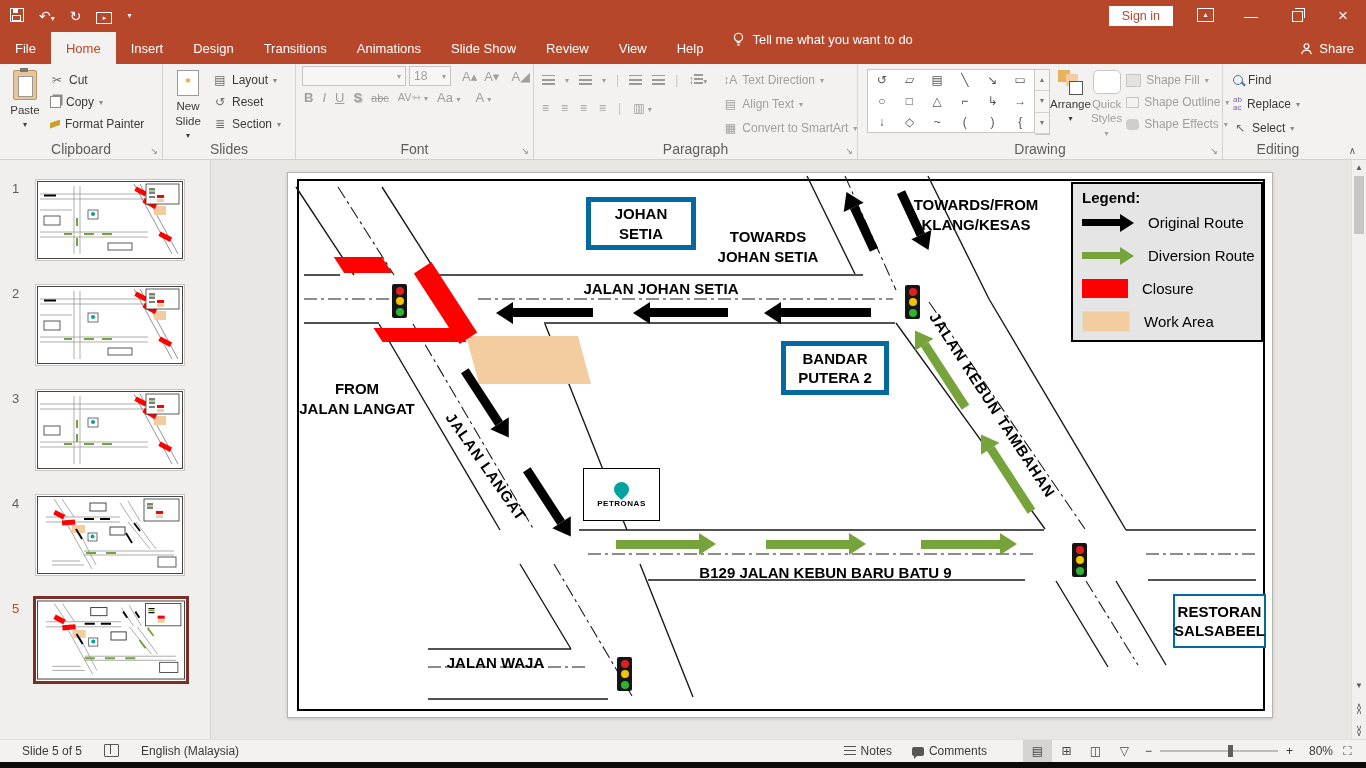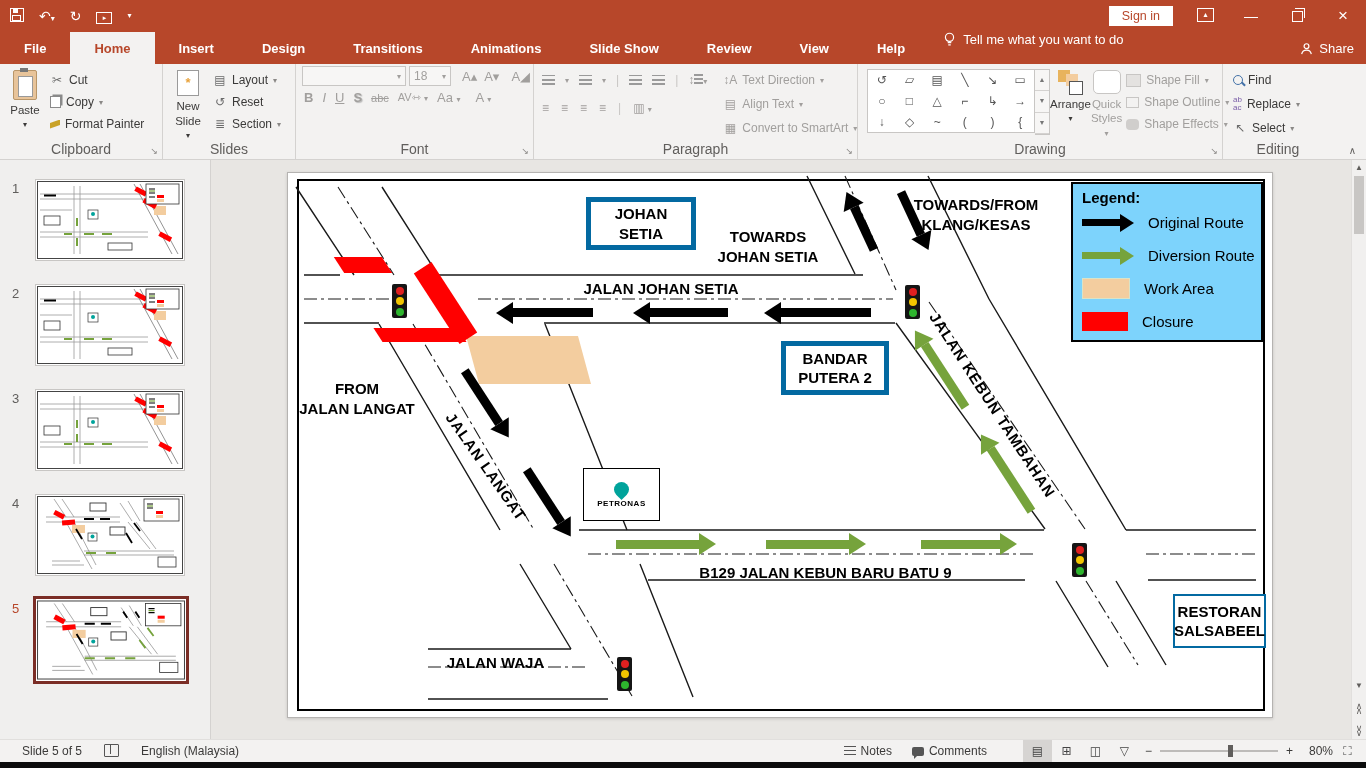--- a/index.html
+++ b/index.html
@@ -16,21 +16,21 @@
   .caret{font-size:8px;}
   .tb-title{position:absolute;left:50%;top:0;transform:translateX(-50%);height:32px;display:flex;align-items:center;font-size:12.5px;white-space:nowrap;}
   .signin{position:absolute;right:193px;top:6px;background:#fff;color:#B7472A;font-size:12.5px;padding:3px 13px;cursor:default;}
   .ribdisp{position:absolute;right:152px;top:8px;width:15px;height:12px;border:1.5px solid #fff;text-align:center;font-size:8px;line-height:11px;}
   .wc{position:absolute;right:0;top:0;height:32px;display:flex;}
   .wcb{width:46px;height:32px;display:flex;align-items:center;justify-content:center;font-size:14px;color:#fff;}
   .ic-restore{width:9px;height:9px;border:1.2px solid #fff;position:relative;}
   .ic-restore:before{content:'';position:absolute;left:2px;top:-4px;width:9px;height:9px;border-top:1.2px solid #fff;border-right:1.2px solid #fff;}
   
   .tabsrow{position:absolute;left:0;top:32px;width:100%;height:32px;background:#B7472A;display:flex;color:#fff;font-size:13px;}
-  .tab{padding:0 24px;display:flex;align-items:center;cursor:default;font-weight:bold;}
+  .tab{padding:0 15px;display:flex;align-items:center;cursor:default;}
   .tab.active{background:#F3F2F1;color:#B7472A;}
   .tellme{display:flex;align-items:flex-start;gap:7px;margin-left:14px;font-size:13px;}
   .bulb{width:13px;height:16px;}
   .share{position:absolute;right:12px;top:32px;height:32px;display:flex;align-items:center;gap:6px;color:#fff;font-size:13px;}
   
   .ribbon{position:absolute;left:0;top:64px;width:100%;height:95px;background:#F3F2F1;border-bottom:1px solid #D4D2D0;display:flex;}
   .rgroup{position:relative;height:100%;border-right:1px solid #D4D2D0;box-sizing:border-box;flex:none;}
   .glabel{position:absolute;bottom:2px;left:0;right:0;text-align:center;font-size:14px;color:#605E5C;}
   .dlaunch{position:absolute;bottom:3px;right:4px;font-size:9px;color:#8A8886;}
   .gbody{position:absolute;left:0;top:3px;right:0;bottom:18px;display:flex;align-items:stretch;}
@@ -76,21 +76,21 @@
   .rot{transform-origin:center;letter-spacing:1px;white-space:nowrap;}
   .arr{position:absolute;display:flex;align-items:center;transform-origin:center;}
   .arr .sh{height:9px;background:#000;flex:1;}
   .arr .hd{width:0;height:0;border-top:11px solid transparent;border-bottom:11px solid transparent;border-left:17px solid #000;}
   .arr.g .sh{background:#76A33C;}
   .arr.g .hd{border-left-color:#76A33C;}
   .closure{position:absolute;background:#FF0000;}
   .tl{position:absolute;width:15px;height:34px;background:#151515;border-radius:2px;display:flex;flex-direction:column;align-items:center;justify-content:space-evenly;}
   .tl i{width:8px;height:8px;border-radius:50%;}
   .tl .r{background:#E02020;} .tl .y{background:#F2C500;} .tl .gg{background:#2EB52E;}
-  .legend{position:absolute;left:783px;top:9px;width:192px;height:160px;border:2px solid #000;background:#7dd3fc;box-sizing:border-box;padding:5px 0 0 9px;}
+  .legend{position:absolute;left:783px;top:9px;width:192px;height:160px;border:2px solid #000;background:#e5e5e5;box-sizing:border-box;padding:5px 0 0 9px;}
   .ltitle{font-weight:bold;font-size:15px;}
   .lrow{display:flex;align-items:center;gap:14px;height:33px;}
   .lsw{width:46px;height:19px;flex:none;}
   .lsw.tan{background:#F3CD9F;border:1px solid #D9E3C8;}
   .lsw.red{background:#FF0000;}
   .larr{position:static;width:52px;flex:none;}
   .larr .sh{height:7px;}
   .larr .hd{border-top-width:9px;border-bottom-width:9px;border-left-width:14px;}
   .ltext{font-size:15px;color:#000;}
   .petbox{position:absolute;left:295px;top:295px;width:75px;height:51px;border:1.5px solid #000;background:#fff;display:flex;flex-direction:column;align-items:center;justify-content:center;gap:2px;}
@@ -663,26 +663,26 @@
           <span class="ltext">Original Route</span>
         </div>
         <div class="lrow">
           <span class="arr g larr">
               <i class="sh"></i>
               <i class="hd"></i>
             </span>
           <span class="ltext">Diversion Route</span>
         </div>
         <div class="lrow">
+          <span class="lsw red"></span>
+          <span class="ltext">Closure</span>
+        </div>
+        <div class="lrow">
           <span class="lsw tan"></span>
           <span class="ltext">Work Area</span>
-        </div>
-        <div class="lrow">
-          <span class="lsw red"></span>
-          <span class="ltext">Closure</span>
         </div>
       </div>
     </div>
   </div>
 
   <div class="vscroll">
     <div class="vsb" style="top:1px;">▲</div>
     <div class="vthumb"></div>
     <div class="vsb" style="bottom:47px;">▼</div>
     <div class="vsb dbl" style="bottom:26px;">∧<br>∧</div>

